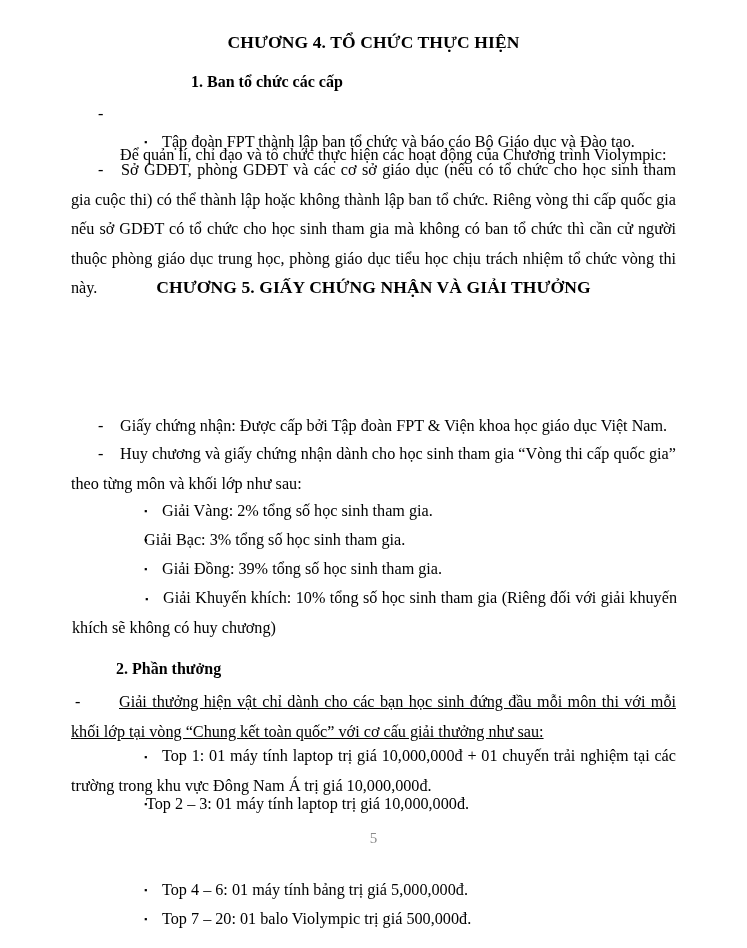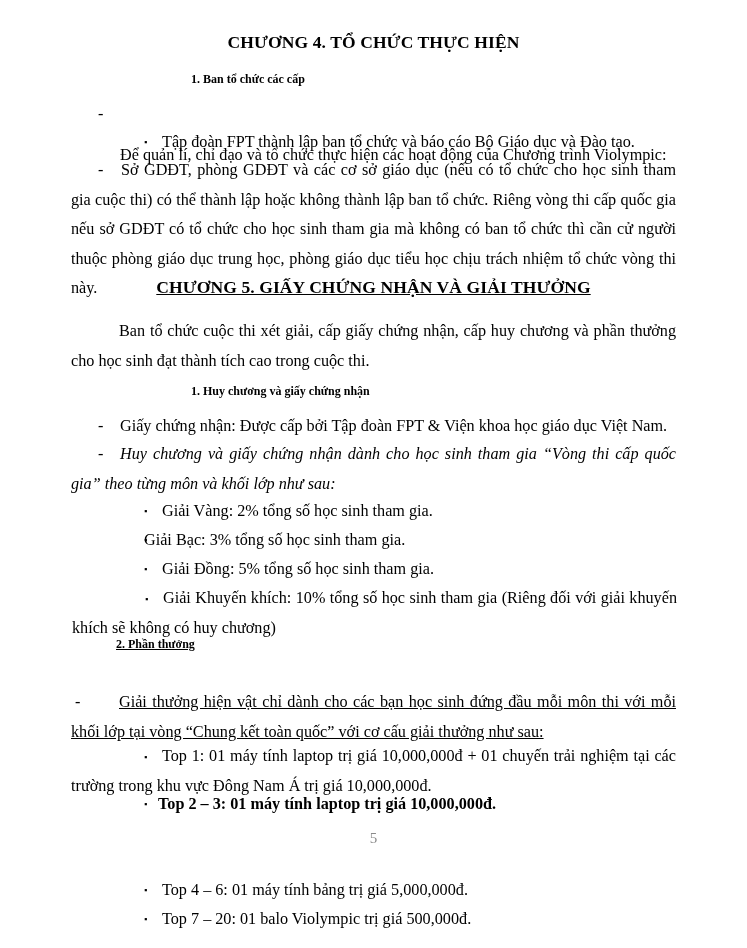--- a/index.html
+++ b/index.html
@@ -29,21 +29,21 @@
   .chapter-heading {
     text-align: center;
     font-weight: bold;
     font-size: 17.5px;
     letter-spacing: 0.1px;
     line-height: 1.2;
   }
 
   .sub-heading {
     font-weight: bold;
-    font-size: 12px;
+    font-size: 16px;
     line-height: 1.25;
   }
 
   
   .para {
     font-size: 16.2px;
     line-height: 29.5px;
     text-align: justify;
     margin: 0;
   }
@@ -102,75 +102,73 @@
     <span class="marker sq-marker">▪</span>
     <span class="rtext" style="margin-left:18px;">Tập đoàn FPT thành lập ban tổ chức và báo cáo Bộ Giáo dục và Đào tạo.</span>
   </div>
 
   <div class="abs" style="left:71px; top:156px; width:605px;">
     <div class="para" style="text-indent:0;">
       <span style="display:inline-block; width:23px; margin-left:27px;">-</span><span>Sở GDĐT, phòng GDĐT và các cơ sở giáo dục (nếu có tổ chức cho học sinh tham gia cuộc thi) có thể thành lập hoặc không thành lập ban tổ chức. Riêng vòng thi cấp quốc gia nếu sở GDĐT có tổ chức cho học sinh tham gia mà không có ban tổ chức thì cần cử người thuộc phòng giáo dục trung học, phòng giáo dục tiểu học chịu trách nhiệm tổ chức vòng thi này.</span>
     </div>
   </div>
 
-  <div class="abs chapter-heading" style="left:71px; top:277px; width:605px;text-decoration:underline;">CHƯƠNG 5. GIẤY CHỨNG NHẬN VÀ GIẢI THƯỞNG</div>
+  <div class="abs chapter-heading" style="left:71px; top:277px; width:605px;">CHƯƠNG 5. GIẤY CHỨNG NHẬN VÀ GIẢI THƯỞNG</div>
 
-  <div class="abs para" style="left:71px; top:317px; width:605px; text-indent:48px;">Ban tổ chức cuộc thi xét giải, cấp giấy chứng nhận, cấp huy chương và phần thưởng cho học sinh đạt thành tích cao trong cuộc thi.</div>
 
-  <div class="abs sub-heading" style="left:191px; top:384px; width:485px;">1.   Huy chương và giấy chứng nhận</div>
 
   <div class="abs row" style="left:98px; top:412px; width:578px;">
     <span class="marker dash-marker">-</span>
     <span class="rtext" style="margin-left:22px;">Giấy chứng nhận: Được cấp bởi Tập đoàn FPT &amp; Viện khoa học giáo dục Việt Nam.</span>
   </div>
 
-  <div class="abs" style="left:71px; top:440px; width:605px;font-style:italic;">
+  <div class="abs" style="left:71px; top:440px; width:605px;">
     <div class="para">
       <span style="display:inline-block; width:22px; margin-left:27px;">-</span><span>Huy chương và giấy chứng nhận dành cho học sinh tham gia “Vòng thi cấp quốc gia” theo từng môn và khối lớp như sau:</span>
     </div>
   </div>
 
   <div class="abs row" style="left:144px; top:497px; width:532px;">
     <span class="marker sq-marker">▪</span>
     <span class="rtext" style="margin-left:18px;">Giải Vàng: 2% tổng số học sinh tham gia.</span>
   </div>
 
   <div class="abs row" style="left:144px; top:526px; width:532px;">
     <span class="marker sq-marker">▪</span>
     <span class="rtext" style="">Giải Bạc: 3% tổng số học sinh tham gia.</span>
   </div>
 
   <div class="abs row" style="left:144px; top:555px; width:532px;">
     <span class="marker sq-marker">▪</span>
-    <span class="rtext" style="margin-left:18px;">Giải Đồng: 5% tổng số học sinh tham gia.</span>
+    <span class="rtext" style="margin-left:18px;">Giải Đồng: 39% tổng số học sinh tham gia.</span>
   </div>
 
   <div class="abs" style="left:72px; top:584px; width:605px;">
     <div class="para">
       <span class="sq-marker" style="display:inline-block; width:18px; margin-left:73px;">▪</span><span>Giải Khuyến khích: 10% tổng số học sinh tham gia (Riêng đối với giải khuyến khích sẽ không có huy chương)</span>
     </div>
   </div>
 
-  <div class="abs sub-heading" style="left:116px; top:637px; width:560px;text-decoration:underline;">2. Phần thưởng</div>
+  <div class="abs sub-heading" style="left:116px; top:659px; width:560px;">2. Phần thưởng</div>
 
   <div class="abs" style="left:71px; top:688px; width:605px;text-decoration:underline;">
     <div class="para">
       <span style="display:inline-block; width:44px; margin-left:4px;">-</span><span>Giải thưởng hiện vật chỉ dành cho các bạn học sinh đứng đầu mỗi môn thi với mỗi khối lớp tại vòng “Chung kết toàn quốc” với cơ cấu giải thưởng như sau:</span>
     </div>
   </div>
 
   <div class="abs" style="left:71px; top:742px; width:605px;">
     <div class="para">
       <span class="sq-marker" style="display:inline-block; width:18px; margin-left:73px;">▪</span><span>Top 1: 01 máy tính laptop trị giá 10,000,000đ + 01 chuyến trải nghiệm tại các trường trong khu vực Đông Nam Á trị giá 10,000,000đ.</span>
     </div>
   </div>
 
   <div class="abs row" style="left:144px; top:790px; width:532px;">
     <span class="marker sq-marker">▪</span>
-    <span class="rtext" style="margin-left:14px;font-weight:bold;">Top 2 – 3: 01 máy tính laptop trị giá 10,000,000đ.</span>
+    <span class="rtext" style="margin-left:2px;">Top 2 – 3: 01 máy tính laptop trị giá 10,000,000đ.</span>
   </div>
 
   <div class="abs page-number" style="left:71px; top:828px; width:605px;">5</div>
 
   <div class="abs row" style="left:144px; top:876px; width:532px;">
     <span class="marker sq-marker">▪</span>
     <span class="rtext" style="margin-left:18px;">Top 4 – 6: 01 máy tính bảng trị giá 5,000,000đ.</span>
   </div>
 
   <div class="abs row" style="left:144px; top:905px; width:532px;">

